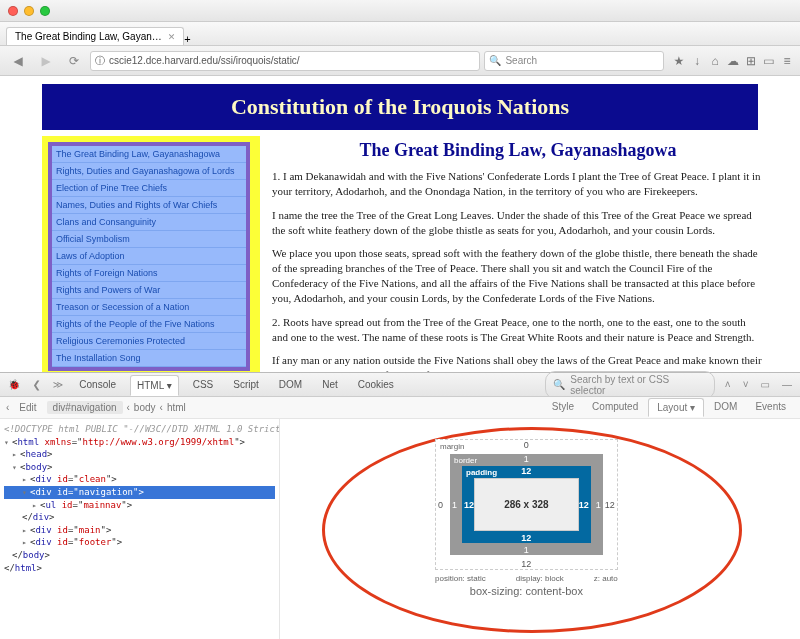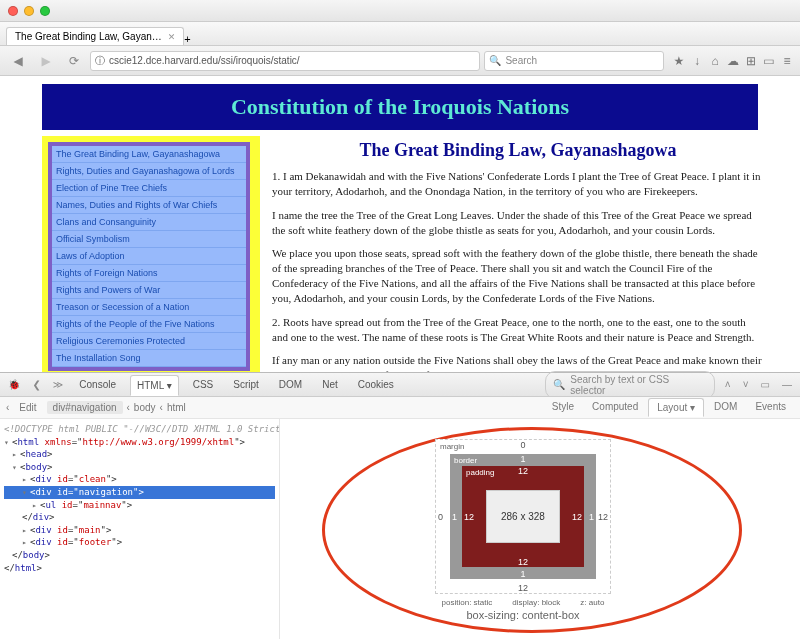--- a/index.html
+++ b/index.html
@@ -12,21 +12,21 @@
 .tab { background:#fff; border:1px solid #ccc; border-bottom:none; border-radius:3px 3px 0 0; padding:3px 8px; font-size:10px; display:flex; align-items:center; gap:6px; max-width:180px;}
 .tab .x{color:#999;font-size:9px}
 .nav-bar { background:linear-gradient(#f5f5f5,#e5e5e5); height:30px; display:flex; align-items:center; padding:0 6px; gap:4px; border-bottom:1px solid #ccc;}
 .nav-btn { width:24px;height:20px;color:#888;display:flex;align-items:center;justify-content:center;font-size:12px;}
 .url-bar { flex:1; background:#fff; border:1px solid #ccc; border-radius:3px; height:20px; display:flex; align-items:center; padding:0 4px; font-size:10px; color:#555;}
 .search-bar { width:180px; background:#fff; border:1px solid #ccc; border-radius:3px; height:20px; display:flex; align-items:center; padding:0 4px; font-size:10px; color:#888; gap:4px;}
 .tbicons { display:flex; gap:4px; margin-left:4px;}
 .tbicons span{color:#777;font-size:12px;width:14px;text-align:center}
 .viewport { height:296px; overflow:hidden; background:#fff;}
 .page { padding:0 14px;}
-.banner { background:#0b0b8f; color:#5eead4; text-align:center; font-family:Georgia,serif; font-weight:bold; font-size:22px; padding:10px 8px; margin:8px 28px 6px 28px;}
+.banner { background:#0b0b8f; color:#fef9c3; text-align:center; font-family:Georgia,serif; font-weight:bold; font-size:22px; padding:10px 8px; margin:8px 28px 6px 28px;}
 .cols { display:flex; gap:12px; padding:0 0 0 28px;}
 .sidebar-wrap { background:#fcff37; padding:6px 10px 10px 6px; width:218px; }
 .sidebar { background:#7e5fc5; border:1px solid #7e5fc5; padding:3px; }
 .sidebar ul{list-style:none}
 .sidebar li{background:#97b9fb;border-bottom:1px solid #7ea6f0;font-size:9px;color:#1a4db0;padding:3px 4px;white-space:nowrap;overflow:hidden;text-overflow:ellipsis}
 .content { flex:1; font-family:Georgia,serif; padding-right:22px;}
 .content h2{color:#0b0b8f;font-size:18px;text-align:center;margin:4px 0 8px 0;font-weight:bold}
 .content p{font-size:11px;line-height:1.35;margin-bottom:9px;color:#222}
 .devtools { position:absolute; bottom:0; left:0; right:0; height:267px; background:#fff; border-top:1px solid #bbb; display:flex; flex-direction:column;}
 .dt-tabs { height:24px; background:linear-gradient(#f5f5f5,#e5e5e5); border-bottom:1px solid #ccc; display:flex; align-items:center; padding:0 6px; gap:8px; font-size:10px; color:#555;}
@@ -52,31 +52,31 @@
 .html-panel .line{white-space:nowrap}
 .html-panel .i1{padding-left:8px}.html-panel .i2{padding-left:18px}.html-panel .i3{padding-left:28px}
 .html-panel .sel{background:#3875d7;color:#fff}
 .html-panel .sel .c-tag,.html-panel .sel .c-attr,.html-panel .sel .c-val{color:#fff}
 .html-panel .tw{display:inline-block;width:8px;color:#777;font-size:8px}
 .layout-panel { flex:1; position:relative;}
 .oval { position:absolute; left:42px; top:8px; width:420px; height:206px; border:3px solid #e03a1a; border-radius:50%;}
 .box-model { position:absolute; left:155px; top:20px; text-align:center; font-size:9px; color:#555;}
 .bm-margin { background:#fff; padding:14px; position:relative; border:1px dashed #ccc;}
 .bm-border { background:#999; padding:12px; position:relative;}
-.bm-padding { background:#7f1d1d; padding:24px; position:relative;}
+.bm-padding { background:#0369a1; padding:12px; position:relative;font-weight:bold;}
 .bm-content { background:#eee; border:1px solid #ccc; padding:20px 14px; font-size:10px; color:#333;}
 .bm-label{position:absolute;left:4px;top:2px;font-size:8px;color:#666}
 .bm-border .bm-label,.bm-padding .bm-label{color:#fff}
 .bm-num{position:absolute;font-size:9px}
 .bm-num.top{left:50%;top:0;transform:translateX(-50%)}
 .bm-num.bottom{left:50%;bottom:0;transform:translateX(-50%)}
 .bm-num.left{left:2px;top:50%;transform:translateY(-50%)}
 .bm-num.right{right:2px;top:50%;transform:translateY(-50%)}
 .bm-border .bm-num,.bm-padding .bm-num{color:#fff}
-.bm-footer{display:flex;gap:20px;justify-content:center;font-size:8px;color:#666;margin-top:4px}
+.bm-footer{display:flex;gap:30px;justify-content:center;font-size:8px;color:#666;margin-top:4px}
 .bm-footer2{font-size:11px;color:#666;margin-top:2px}
 </style>
 </head>
 <body>
 
 <div class="window-chrome">
   <div class="traffic">
     <div class="dot r"></div>
     <div class="dot y"></div>
     <div class="dot g"></div>

